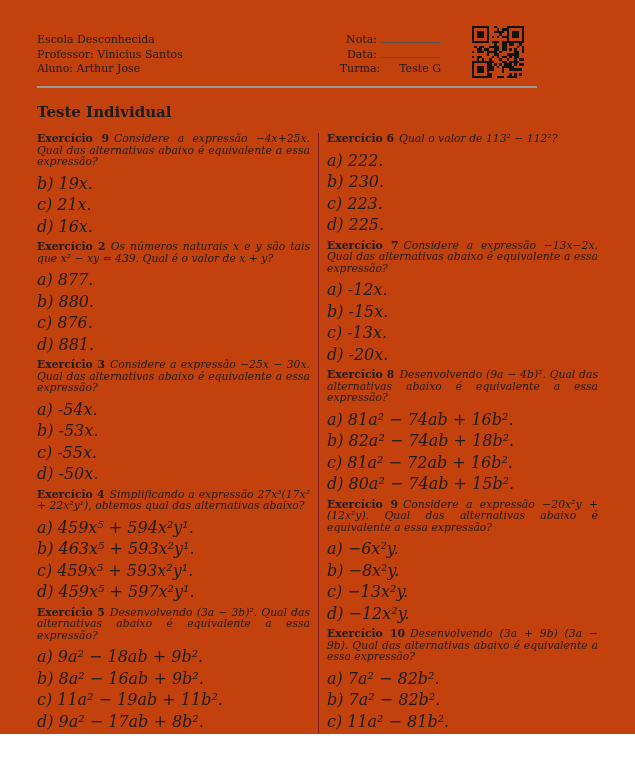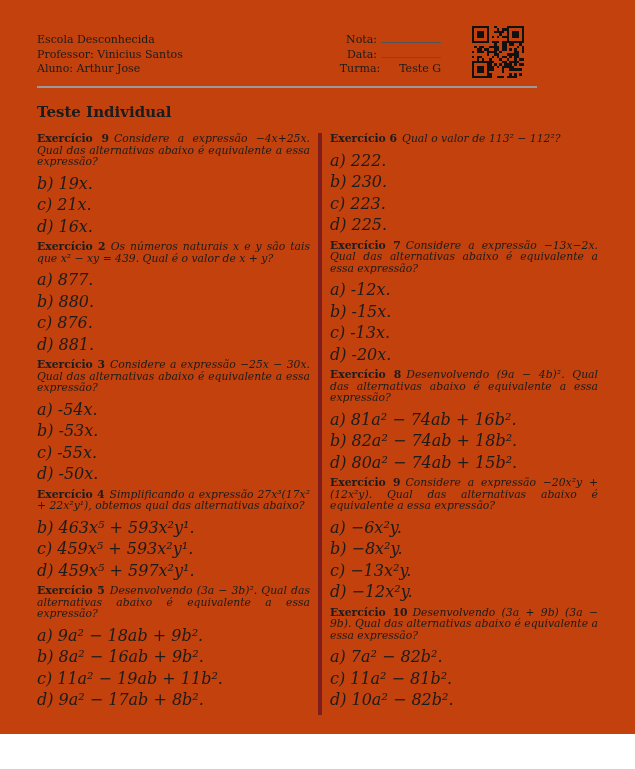--- a/index.html
+++ b/index.html
@@ -29,21 +29,21 @@
     position:absolute;left:37px;top:103px;width:561px;margin:0;
     font-size:15px;font-weight:bold;
   }
   
   .columns{
     position:absolute;left:37px;top:133px;width:561px;
     display:flex;align-items:stretch;
   }
   .column{box-sizing:border-box;}
   .column-left{width:281px;padding-right:8px;}
-  .column-right{width:280px;padding-left:8px;border-left:4px solid #7f1d1d;}
+  .column-right{width:280px;padding-left:8px;border-left:1px solid #7f1d1d;}
   
   .exercise{margin-bottom:9px;}
   .question{
     margin:0;text-align:justify;
     font-style:italic;font-size:10.8px;line-height:11.5px;
   }
   .ex-label{font-style:normal;font-weight:700;margin-right:5px;}
   .option{font-style:italic;font-size:16px;line-height:11.5px;margin-top:10px;}
   .opt-letter{margin-right:5px;}
 </style>
@@ -321,20 +321,21 @@
         </div>
         <div class="exercise">
           <p class="question"><span class="ex-label">Exercício 3</span><span class="q-text">Considere a expressão −25x − 30x. Qual das alternativas abaixo é equivalente a essa expressão?</span></p>
           <div class="option"><span class="opt-letter">a)</span><span class="opt-text">-54x.</span></div>
           <div class="option"><span class="opt-letter">b)</span><span class="opt-text">-53x.</span></div>
           <div class="option"><span class="opt-letter">c)</span><span class="opt-text">-55x.</span></div>
           <div class="option"><span class="opt-letter">d)</span><span class="opt-text">-50x.</span></div>
         </div>
         <div class="exercise">
           <p class="question"><span class="ex-label">Exercício 4</span><span class="q-text">Simplificando a expressão 27x³(17x² + 22x²y¹), obtemos qual das alternativas abaixo?</span></p>
+          <div class="option"><span class="opt-letter">a)</span><span class="opt-text">459x⁵ + 594x²y¹.</span></div>
           <div class="option"><span class="opt-letter">b)</span><span class="opt-text">463x⁵ + 593x²y¹.</span></div>
           <div class="option"><span class="opt-letter">c)</span><span class="opt-text">459x⁵ + 593x²y¹.</span></div>
           <div class="option"><span class="opt-letter">d)</span><span class="opt-text">459x⁵ + 597x²y¹.</span></div>
         </div>
         <div class="exercise">
           <p class="question"><span class="ex-label">Exercício 5</span><span class="q-text">Desenvolvendo (3a − 3b)². Qual das alternativas abaixo é equivalente a essa expressão?</span></p>
           <div class="option"><span class="opt-letter">a)</span><span class="opt-text">9a² − 18ab + 9b².</span></div>
           <div class="option"><span class="opt-letter">b)</span><span class="opt-text">8a² − 16ab + 9b².</span></div>
           <div class="option"><span class="opt-letter">c)</span><span class="opt-text">11a² − 19ab + 11b².</span></div>
           <div class="option"><span class="opt-letter">d)</span><span class="opt-text">9a² − 17ab + 8b².</span></div>
@@ -352,31 +353,33 @@
           <p class="question"><span class="ex-label">Exercício 7</span><span class="q-text">Considere a expressão −13x−2x. Qual das alternativas abaixo é equivalente a essa expressão?</span></p>
           <div class="option"><span class="opt-letter">a)</span><span class="opt-text">-12x.</span></div>
           <div class="option"><span class="opt-letter">b)</span><span class="opt-text">-15x.</span></div>
           <div class="option"><span class="opt-letter">c)</span><span class="opt-text">-13x.</span></div>
           <div class="option"><span class="opt-letter">d)</span><span class="opt-text">-20x.</span></div>
         </div>
         <div class="exercise">
           <p class="question"><span class="ex-label">Exercício 8</span><span class="q-text">Desenvolvendo (9a − 4b)². Qual das alternativas abaixo é equivalente a essa expressão?</span></p>
           <div class="option"><span class="opt-letter">a)</span><span class="opt-text">81a² − 74ab + 16b².</span></div>
           <div class="option"><span class="opt-letter">b)</span><span class="opt-text">82a² − 74ab + 18b².</span></div>
+          <div class="option"><span class="opt-letter">c)</span><span class="opt-text">81a² − 72ab + 16b².</span></div>
           <div class="option"><span class="opt-letter">d)</span><span class="opt-text">80a² − 74ab + 15b².</span></div>
         </div>
         <div class="exercise">
           <p class="question"><span class="ex-label">Exercício 9</span><span class="q-text">Considere a expressão −20x²y + (12x²y). Qual das alternativas abaixo é equivalente a essa expressão?</span></p>
           <div class="option"><span class="opt-letter">a)</span><span class="opt-text">−6x²y.</span></div>
           <div class="option"><span class="opt-letter">b)</span><span class="opt-text">−8x²y.</span></div>
           <div class="option"><span class="opt-letter">c)</span><span class="opt-text">−13x²y.</span></div>
           <div class="option"><span class="opt-letter">d)</span><span class="opt-text">−12x²y.</span></div>
         </div>
         <div class="exercise">
           <p class="question"><span class="ex-label">Exercício 10</span><span class="q-text">Desenvolvendo (3a + 9b) (3a − 9b). Qual das alternativas abaixo é equivalente a essa expressão?</span></p>
           <div class="option"><span class="opt-letter">a)</span><span class="opt-text">7a² − 82b².</span></div>
+          <div class="option"><span class="opt-letter">b)</span><span class="opt-text">7a² − 82b².</span></div>
           <div class="option"><span class="opt-letter">c)</span><span class="opt-text">11a² − 81b².</span></div>
           <div class="option"><span class="opt-letter">d)</span><span class="opt-text">10a² − 82b².</span></div>
         </div>
       </div>
   </div>
 
 </div>
 
 </body></html>

